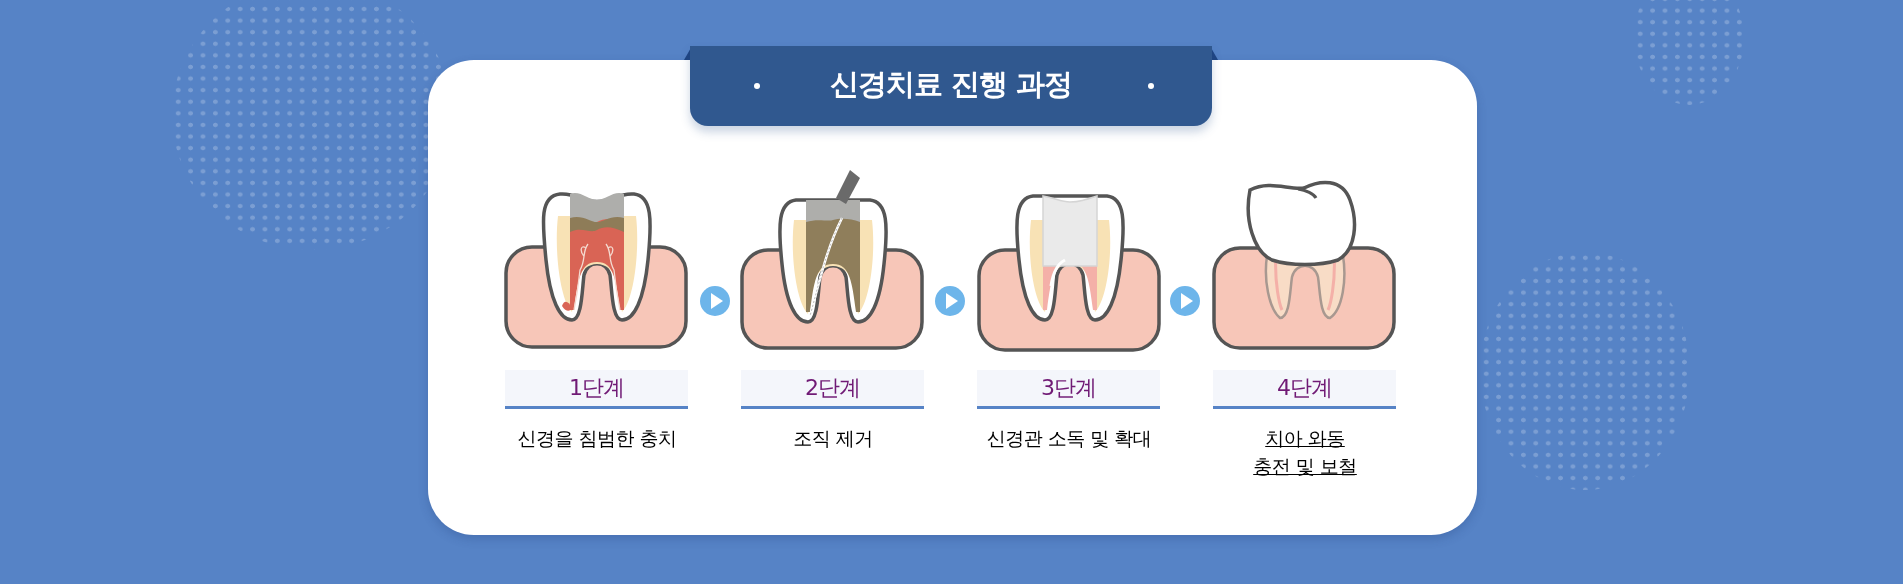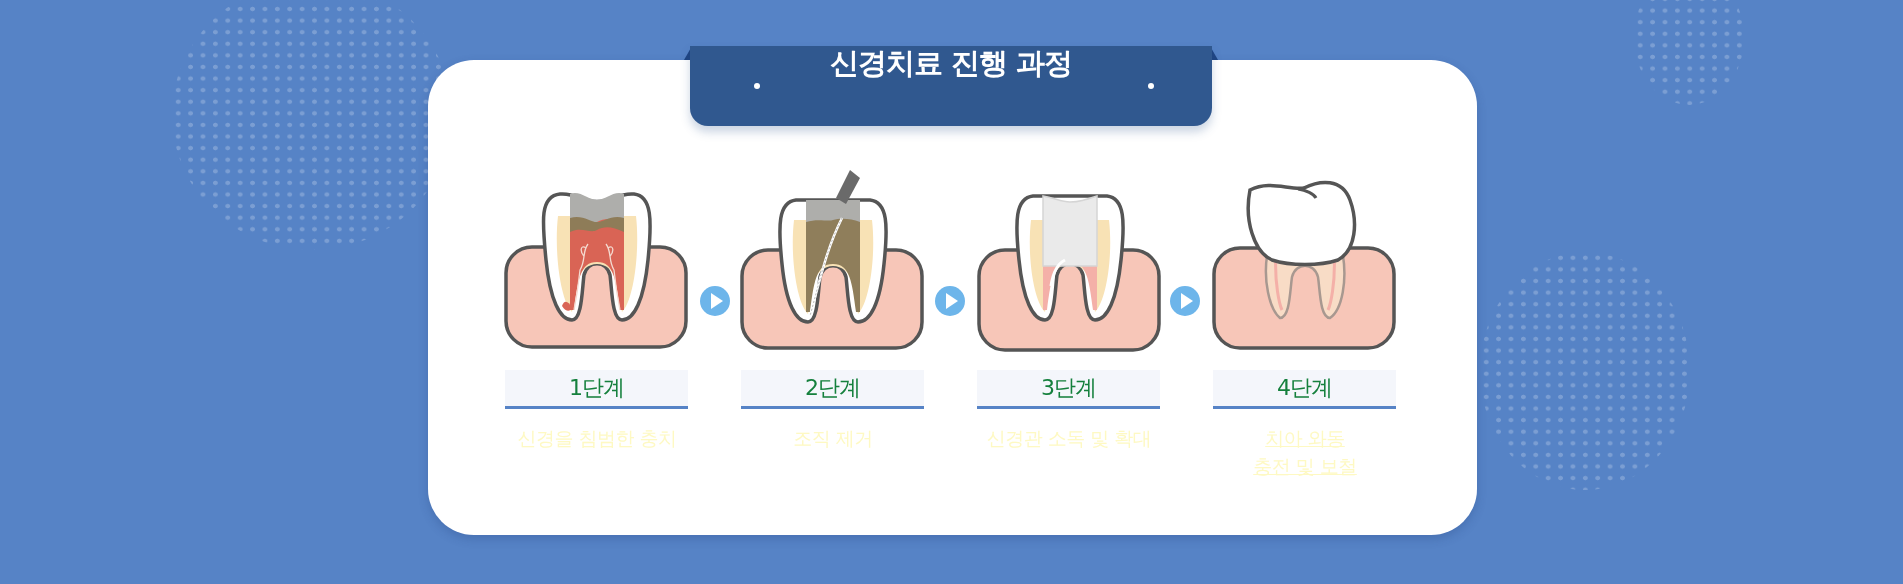--- a/index.html
+++ b/index.html
@@ -22,21 +22,21 @@
   .banner-tab-l, .banner-tab-r {
     position:absolute; top:0; width:0; height:0;
     border-bottom:14px solid #1E4482;
   }
   .banner-tab-l { left:0; border-left:8px solid transparent; }
   .banner-tab-r { right:0; border-right:8px solid transparent; }
   .banner {
     position:absolute; left:6px; top:0; width:522px; height:80px;
     background:#30588F; border-radius:0 0 18px 18px;
     box-shadow: 0 6px 10px rgba(48,88,143,0.25);
-    display:flex; align-items:flex-start; justify-content:center;
+    display:flex; align-items:center; justify-content:center;
   }
   .banner-title {
     color:#ffffff; font-size:29px; font-weight:bold; letter-spacing:-1px;
     margin-top:-2px;
   }
   .banner-dot {
     position:absolute; top:37px; width:6px; height:6px; border-radius:50%; background:#fff;
   }
   .step { position:absolute; top:160px; width:190px; }
   .tooth-svg { position:absolute; top:0; left:0; }
@@ -45,25 +45,25 @@
     background:#6DB5EA; top:286px;
   }
   .arrow::after {
     content:""; position:absolute; left:11px; top:7px; width:0; height:0;
     border-left:12px solid #fff; border-top:8px solid transparent; border-bottom:8px solid transparent;
   }
   .label-box {
     position:absolute; top:370px; width:183px; height:36px;
     background:#F4F6FB; border-bottom:3px solid #5683C6;
     display:flex; align-items:center; justify-content:center;
-    color:#15803d; font-size:22px; letter-spacing:-1px;
+    color:#701a75; font-size:22px; letter-spacing:-1px;
   }
   .desc {
     position:absolute; top:424px; width:240px; text-align:center;
-    color:#fef9c3; font-size:19px; line-height:28px; letter-spacing:-0.5px;
+    color:#000000; font-size:19px; line-height:28px; letter-spacing:-0.5px;
   }
   .desc div { white-space:nowrap; }
 </style>
 </head>
 <body>
 
 <div class="dots" style="left:172px; top:-20px; width:280px; height:270px;"></div>
 <div class="dots" style="left:1634px; top:-30px; width:110px; height:135px;"></div>
 <div class="dots" style="left:1480px; top:252px; width:210px; height:238px;"></div>
 

